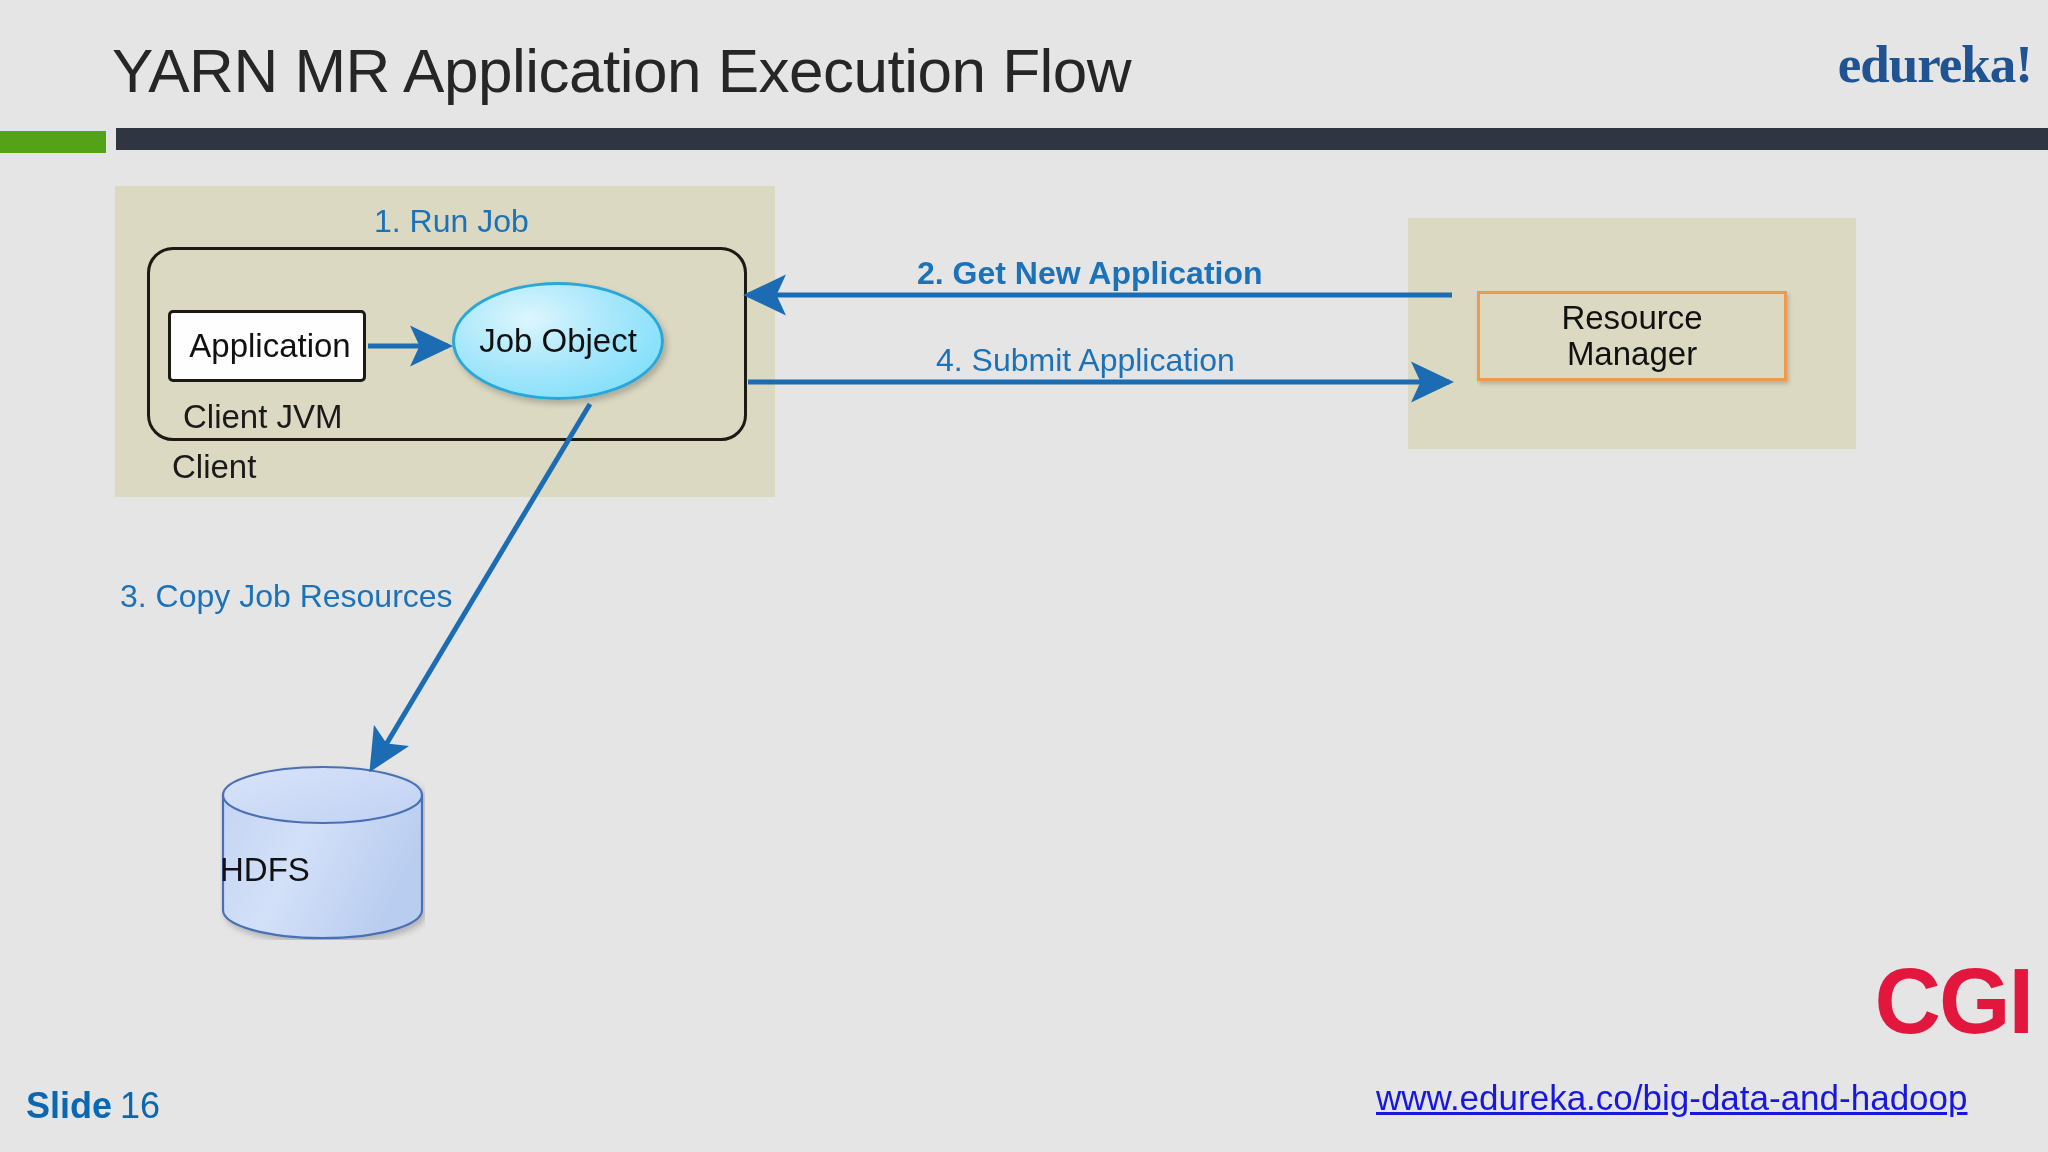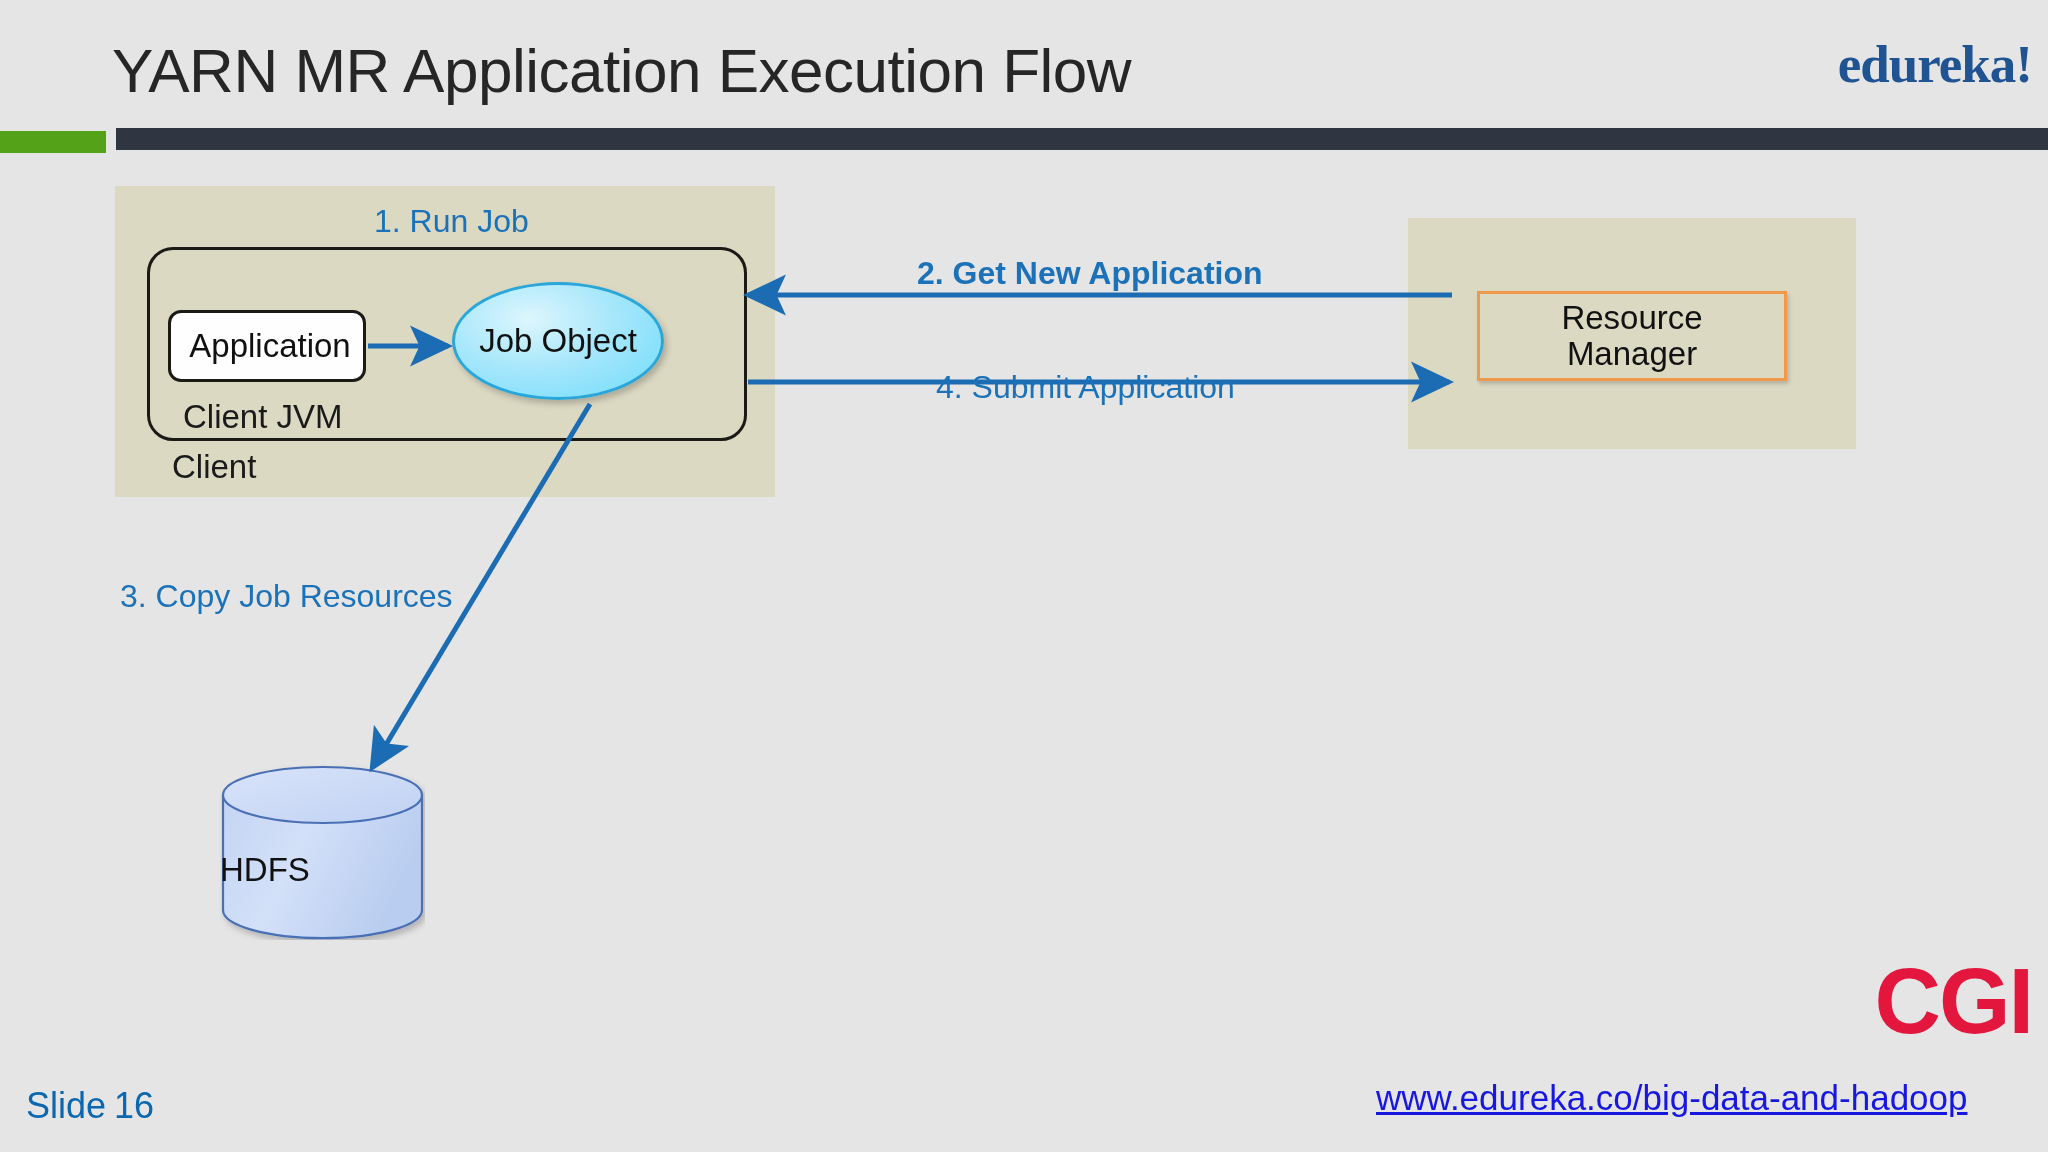--- a/index.html
+++ b/index.html
@@ -102,21 +102,21 @@
     white-space: nowrap;
   }
   .application-box {
     position: absolute;
     left: 168px;
     top: 310px;
     width: 198px;
     height: 72px;
     background: #fefefe;
     border: 3px solid #1c1a15;
-    border-radius: 13px;
+    border-radius: 5px;
     box-sizing: border-box;
     display: flex;
     align-items: center;
     justify-content: center;
     font-size: 33px;
     color: #111111;
     padding-left: 6px;
   }
   .job-object-ellipse {
     position: absolute;
@@ -192,21 +192,21 @@
   }
 
   
   .arrow-label {
     position: absolute;
     font-size: 32px;
     color: #1b72b8;
     white-space: nowrap;
   }
   .lbl-2 { left: 917px; top: 255px; font-weight: bold; }
-  .lbl-4 { left: 936px; top: 342px; margin-top: 27px; }
+  .lbl-4 { left: 936px; top: 342px; }
   .lbl-3 { left: 120px; top: 578px; }
 
   
   .arrow-layer {
     position: absolute;
     left: 0;
     top: 0;
     width: 2048px;
     height: 1152px;
     pointer-events: none;
@@ -225,21 +225,21 @@
     white-space: nowrap;
   }
   .slide-number {
     position: absolute;
     left: 26px;
     top: 1085px;
     font-size: 36px;
     color: #0b68b0;
     white-space: nowrap;
   }
-  .slide-number .sn-word { font-weight: 400; text-align: right; }
+  .slide-number .sn-word { font-weight: 700; text-align: right; }
   .slide-number .sn-num { font-weight: 400; padding-left: 8px; }
   .footer-url {
     position: absolute;
     left: 1376px;
     top: 1078px;
     font-size: 35px;
     color: #1717e0;
     text-decoration: underline;
     white-space: nowrap;
     cursor: pointer;

